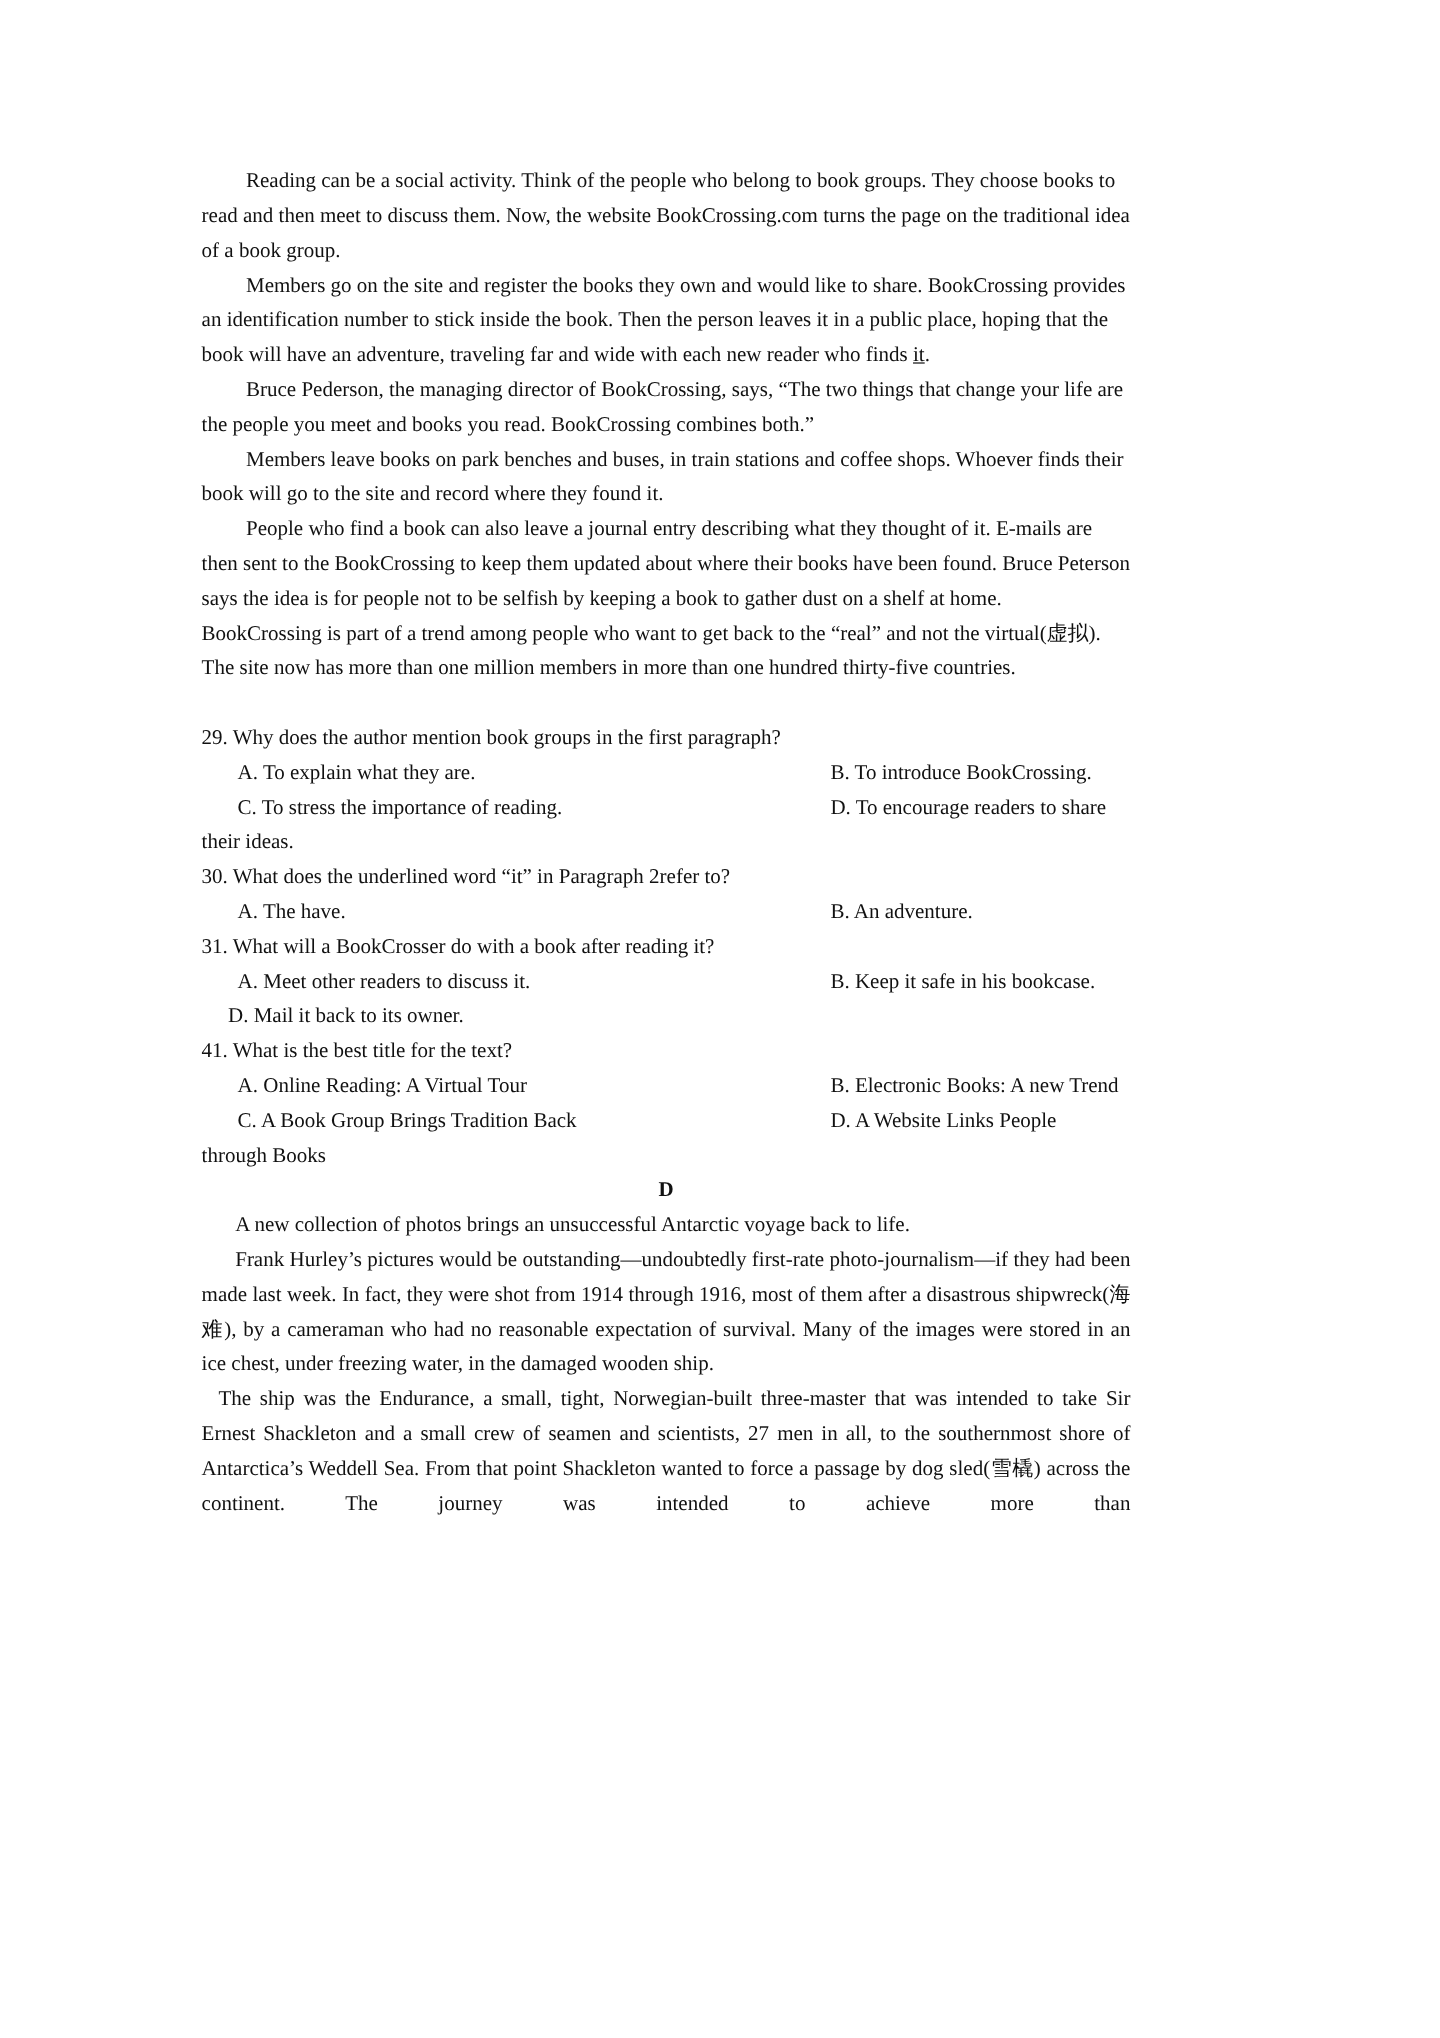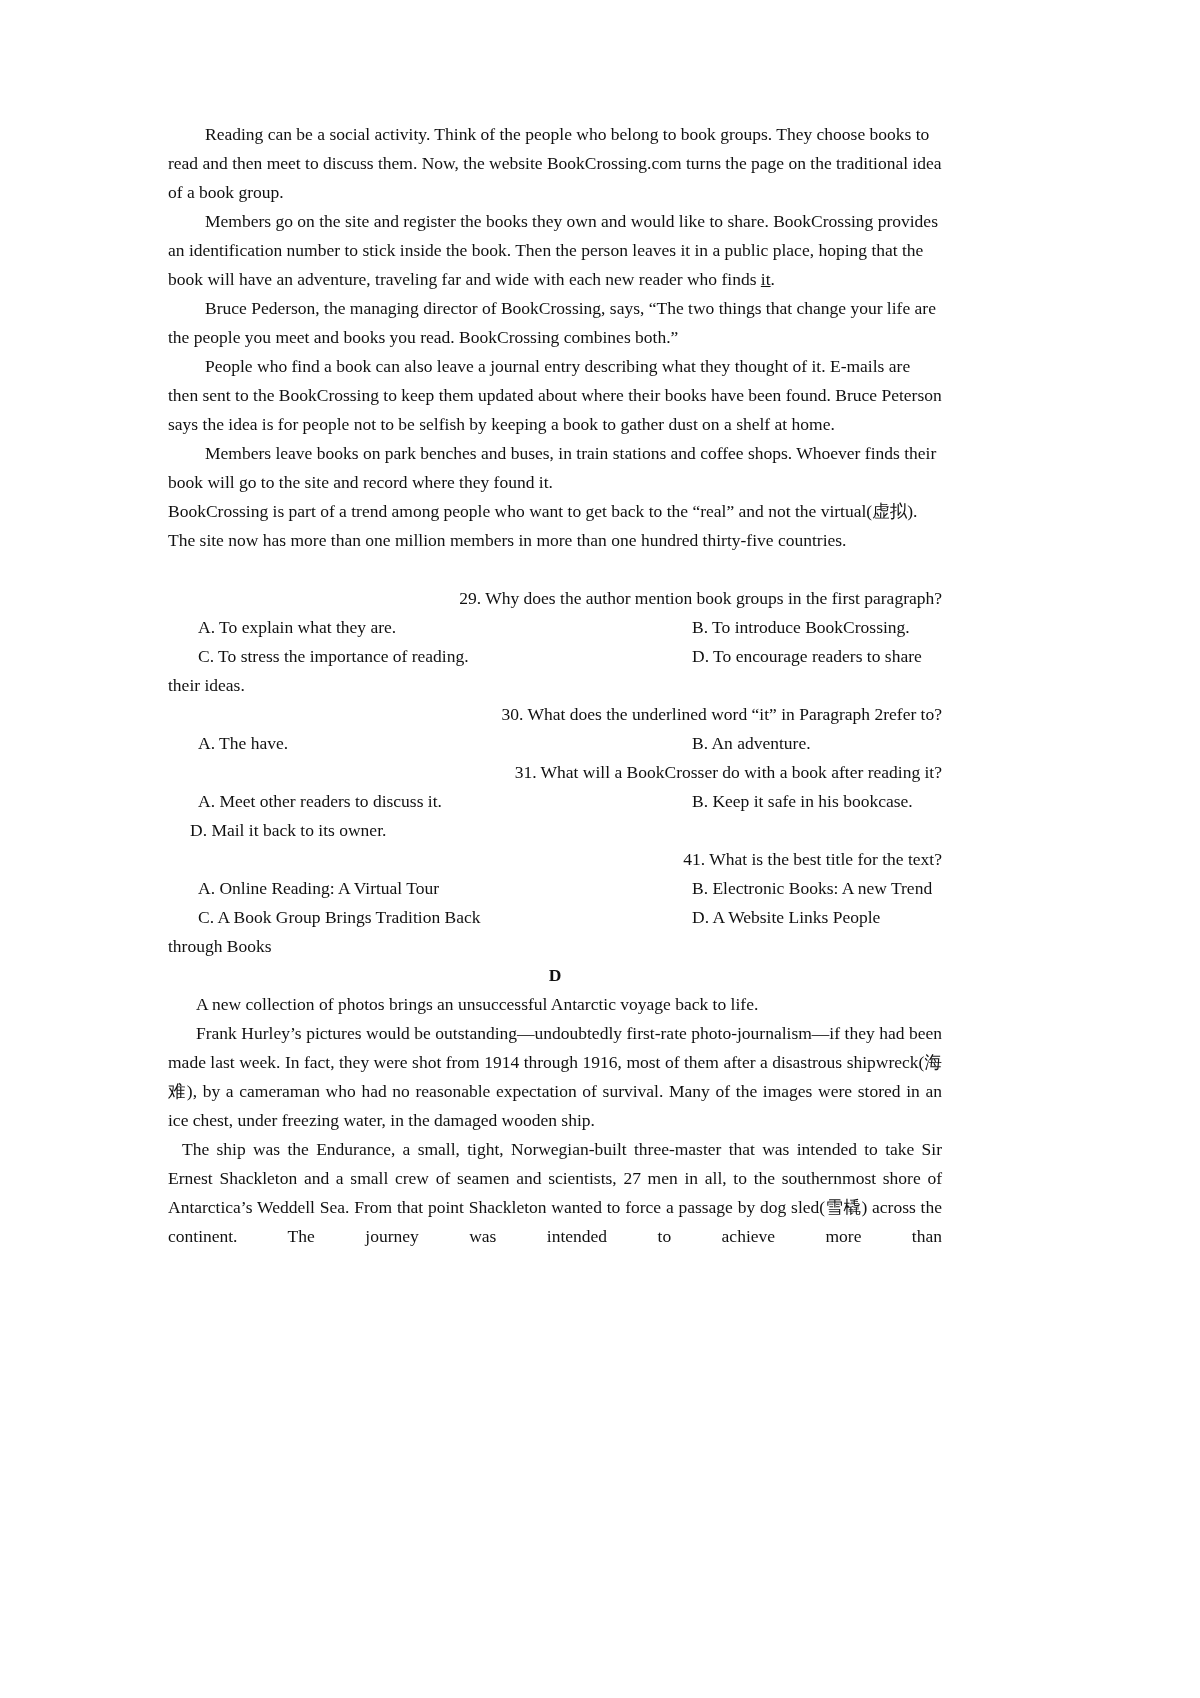--- a/index.html
+++ b/index.html
@@ -12,29 +12,29 @@
     width: 1200px;
     height: 1698px;
     overflow: hidden;
     font-family: "Liberation Serif", serif;
     font-size: 17.5px;
     color: #111111;
   }
   .content {
     position: absolute;
     left: 168px;
-    top: 120px;
+    top: 136px;
     width: 774px;
     line-height: 29px;
   }
   .para { margin: 0; }
   .indent { text-indent: 37px; }
   .u { text-decoration: underline; }
   .questions { margin-top: 29px; }
-  .stem { margin: 0; text-align: right; }
+  .stem { margin: 0; }
   .opt-row {
     display: flex;
     margin: 0;
   }
   .opt-left {
     flex: 0 0 502px;
     padding-left: 30px;
     box-sizing: border-box;
   }
   .opt-right { flex: 1; margin-left: 22px; }
@@ -52,22 +52,22 @@
 </style>
 </head>
 <body>
 
 <div class="content">
 
   <div>
     <p class="para indent">Reading can be a social activity. Think of the people who belong to book groups. They choose books to read and then meet to discuss them. Now, the website BookCrossing.com turns the page on the traditional idea of a book group.</p>
     <p class="para indent"><span>Members go on the site and register the books they own and would like to share. BookCrossing provides an identification number to stick inside the book. Then the person leaves it in a public place, hoping that the book will have an adventure, traveling far and wide with each new reader who finds </span><span class="u">it</span><span>.</span></p>
     <p class="para indent">Bruce Pederson, the managing director of BookCrossing, says, “The two things that change your life are the people you meet and books you read. BookCrossing combines both.”</p>
+    <p class="para indent">Members leave books on park benches and buses, in train stations and coffee shops. Whoever finds their book will go to the site and record where they found it.</p>
     <p class="para indent">People who find a book can also leave a journal entry describing what they thought of it. E-mails are then sent to the BookCrossing to keep them updated about where their books have been found. Bruce Peterson says the idea is for people not to be selfish by keeping a book to gather dust on a shelf at home.</p>
-    <p class="para indent">Members leave books on park benches and buses, in train stations and coffee shops. Whoever finds their book will go to the site and record where they found it.</p>
     <p class="para">BookCrossing is part of a trend among people who want to get back to the “real” and not the virtual(虚拟). The site now has more than one million members in more than one hundred thirty-five countries.</p>
   </div>
 
   <div class="questions">
 
     <div>
       <p class="stem">29. Why does the author mention book groups in the first paragraph?</p>
       <div class="opt-row">
         <span class="opt-left">A. To explain what they are.</span>
         <span class="opt-right">B. To introduce BookCrossing.</span>

